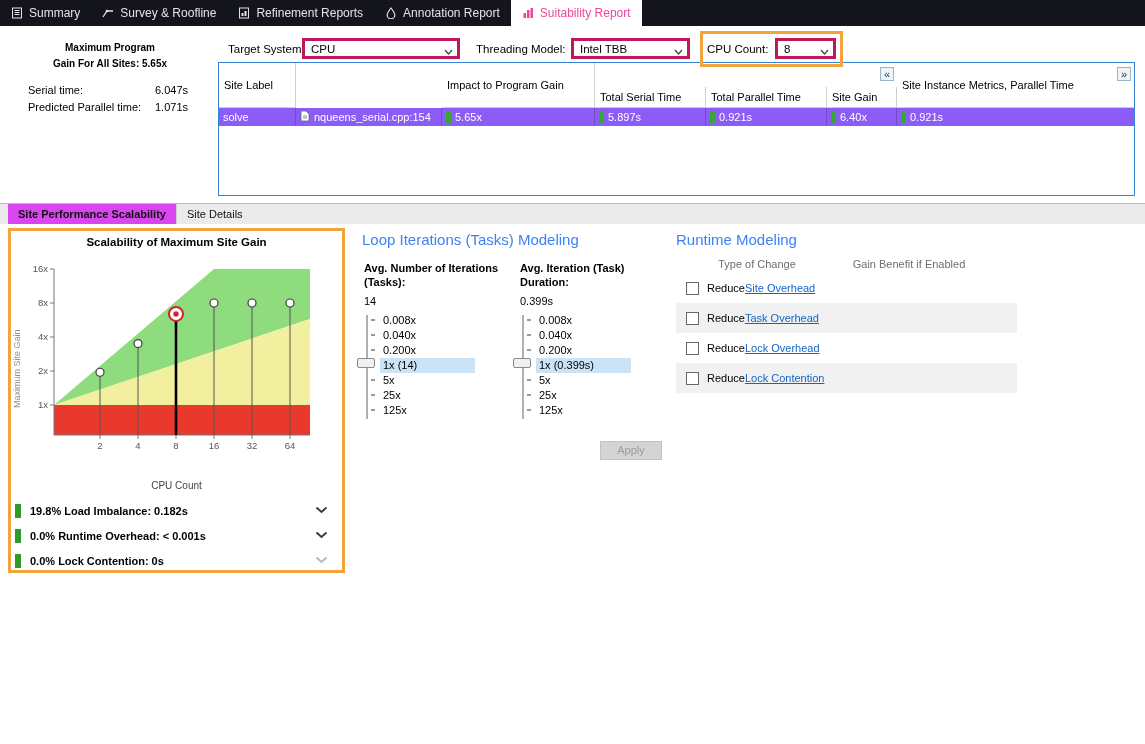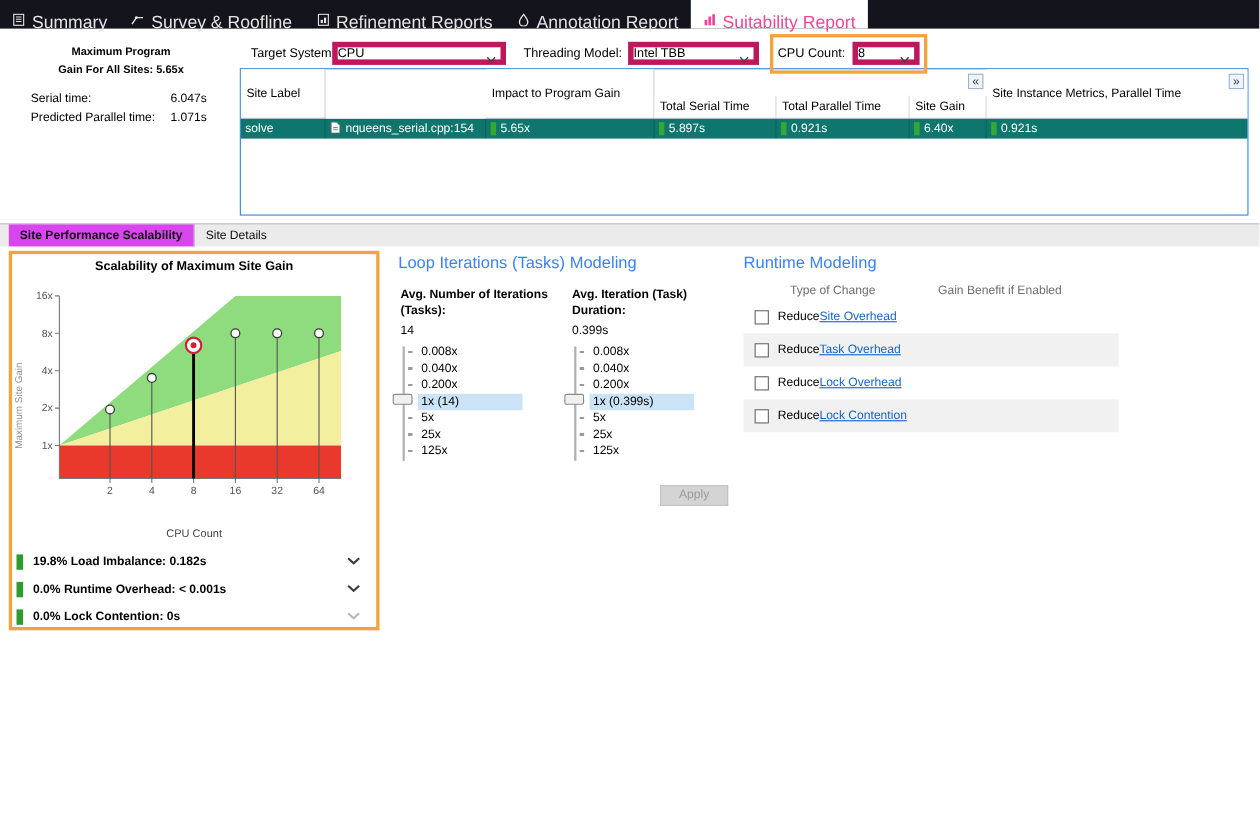--- a/index.html
+++ b/index.html
@@ -1,41 +1,41 @@
 <!DOCTYPE html>
 <html><head>
 <meta charset="utf-8">
 <style>
   html,body{margin:0;padding:0;width:1145px;height:744px;overflow:hidden;background:#fff;
     font-family:"Liberation Sans",sans-serif;position:relative;}
   *{box-sizing:border-box;}
 
   
   #tabbar{position:absolute;left:0;top:0;width:1145px;height:26px;background:#14141d;display:flex;align-items:stretch;}
-  .tab{display:flex;gap:6px;padding:12px 11px;font-size:16px;color:#e4e4e4;white-space:nowrap;}
+  .tab{display:flex;align-items:center;gap:6px;padding:12px 11px;font-size:12px;color:#e4e4e4;white-space:nowrap;}
   .tab.active{background:#ffffff;color:#ec4899;}
   .tab svg{display:block;}
 
   
   .gain-title{position:absolute;left:8px;top:40px;width:204px;text-align:center;font-weight:bold;font-size:10px;line-height:16px;}
   .stats{position:absolute;left:28px;top:84px;width:160px;font-size:11px;}
   .stat{display:flex;justify-content:space-between;margin-bottom:5px;}
 
   
   .ctl-label{position:absolute;top:43px;font-size:11.5px;}
-  .dropdown{position:absolute;top:38px;height:21px;background:#fff;border:5px solid #be185d;display:flex;align-items:center;font-size:11.5px;}
+  .dropdown{position:absolute;top:38px;height:21px;background:#fff;border:3px solid #be185d;display:flex;align-items:center;font-size:11.5px;padding-left:6px;}
   .dd-arrow{position:absolute;right:4px;top:8px;line-height:0;}
   .hlbox{position:absolute;border:3px solid #F2A33C;pointer-events:none;z-index:50;}
 
   
   #sites-table{position:absolute;left:218px;top:62px;width:917px;height:134px;border:1px solid #3584D6;background:#fff;}
   .th{position:absolute;border-right:1px solid #cfcfcf;border-bottom:1px solid #cfcfcf;font-size:11px;display:flex;align-items:center;padding:0 5px;background:#fff;}
   .th.noright{border-right:none;}
   .hbtn{position:absolute;width:14px;height:14px;border:1px solid #9ab4cf;background:#eef4fa;font-size:11px;line-height:12px;text-align:center;color:#333;}
-  #data-row{position:absolute;left:0;top:45px;width:915px;height:18px;background:#0f766e;color:#fff;}
+  #data-row{position:absolute;left:0;top:45px;width:915px;height:18px;background:#8b5cf6;color:#fff;}
   .td{position:absolute;top:0;height:18px;display:flex;align-items:center;gap:4px;padding:0 4px;font-size:11px;border-right:1px solid rgba(0,0,0,0.18);}
   .minibar{width:5px;height:12px;background:#35A735;flex:0 0 auto;}
 
   
   #lower-tabs{position:absolute;left:0;top:203px;width:1145px;height:21px;background:#ebebeb;border-top:1px solid #bdbdbd;display:flex;}
   .ltab{height:20px;line-height:20px;padding:0 10px;font-size:11px;color:#111;}
   .ltab.active{background:#d946ef;font-weight:bold;border-right:1px solid #d0d0d0;}
 
   
   #scal-panel{position:absolute;left:8px;top:228px;width:337px;height:345px;border:3px solid #F2A33C;background:#fff;}

